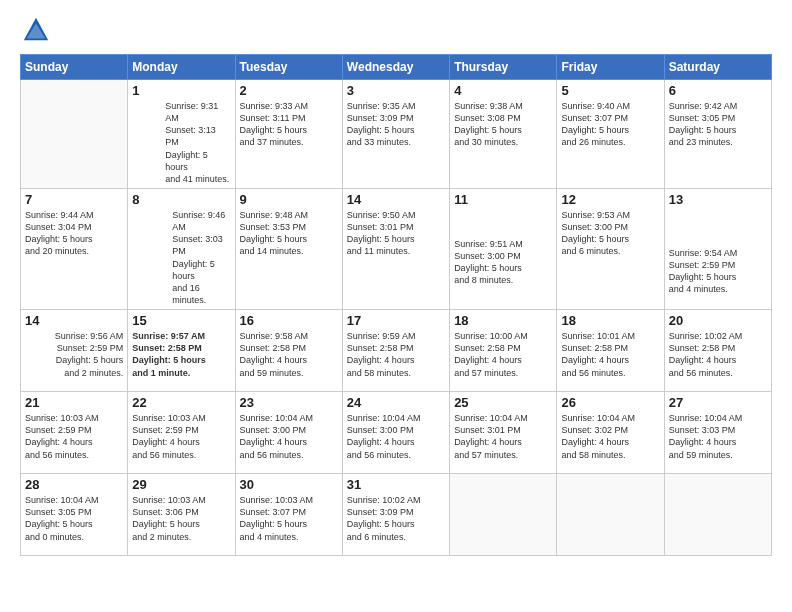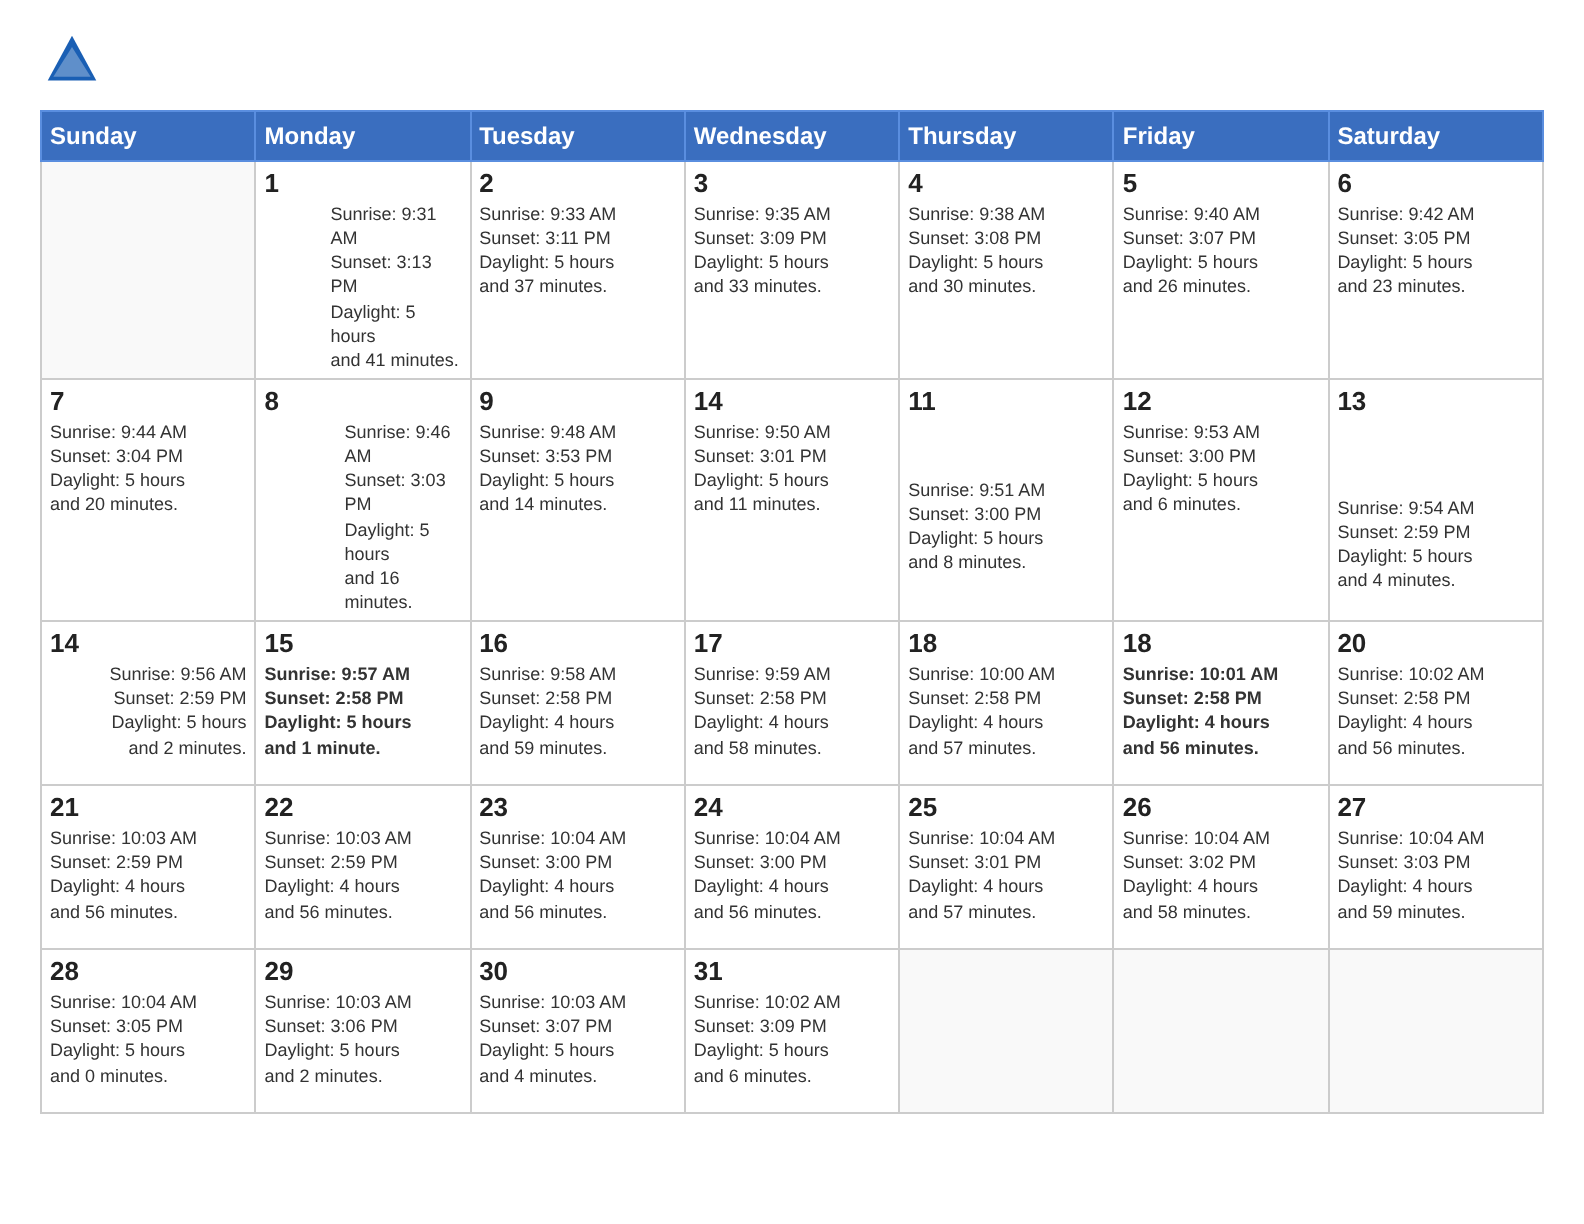--- a/index.html
+++ b/index.html
@@ -247,21 +247,21 @@
           </td>
           <td>
             <span class="day-number">18</span>
             <div class="day-info" style="white-space: pre-line;">Sunrise: 10:00 AM
 Sunset: 2:58 PM
 Daylight: 4 hours
 and 57 minutes.</div>
           </td>
           <td>
             <span class="day-number">18</span>
-            <div class="day-info" style="white-space: pre-line; font-weight: bold;">Sunrise: 10:01 AM
+            <div class="day-info" style="white-space: pre-line;">Sunrise: 10:01 AM
 Sunset: 2:58 PM
 Daylight: 4 hours
 and 56 minutes.</div>
           </td>
           <td>
             <span class="day-number">20</span>
             <div class="day-info" style="white-space: pre-line;">Sunrise: 10:02 AM
 Sunset: 2:58 PM
 Daylight: 4 hours
 and 56 minutes.</div>

